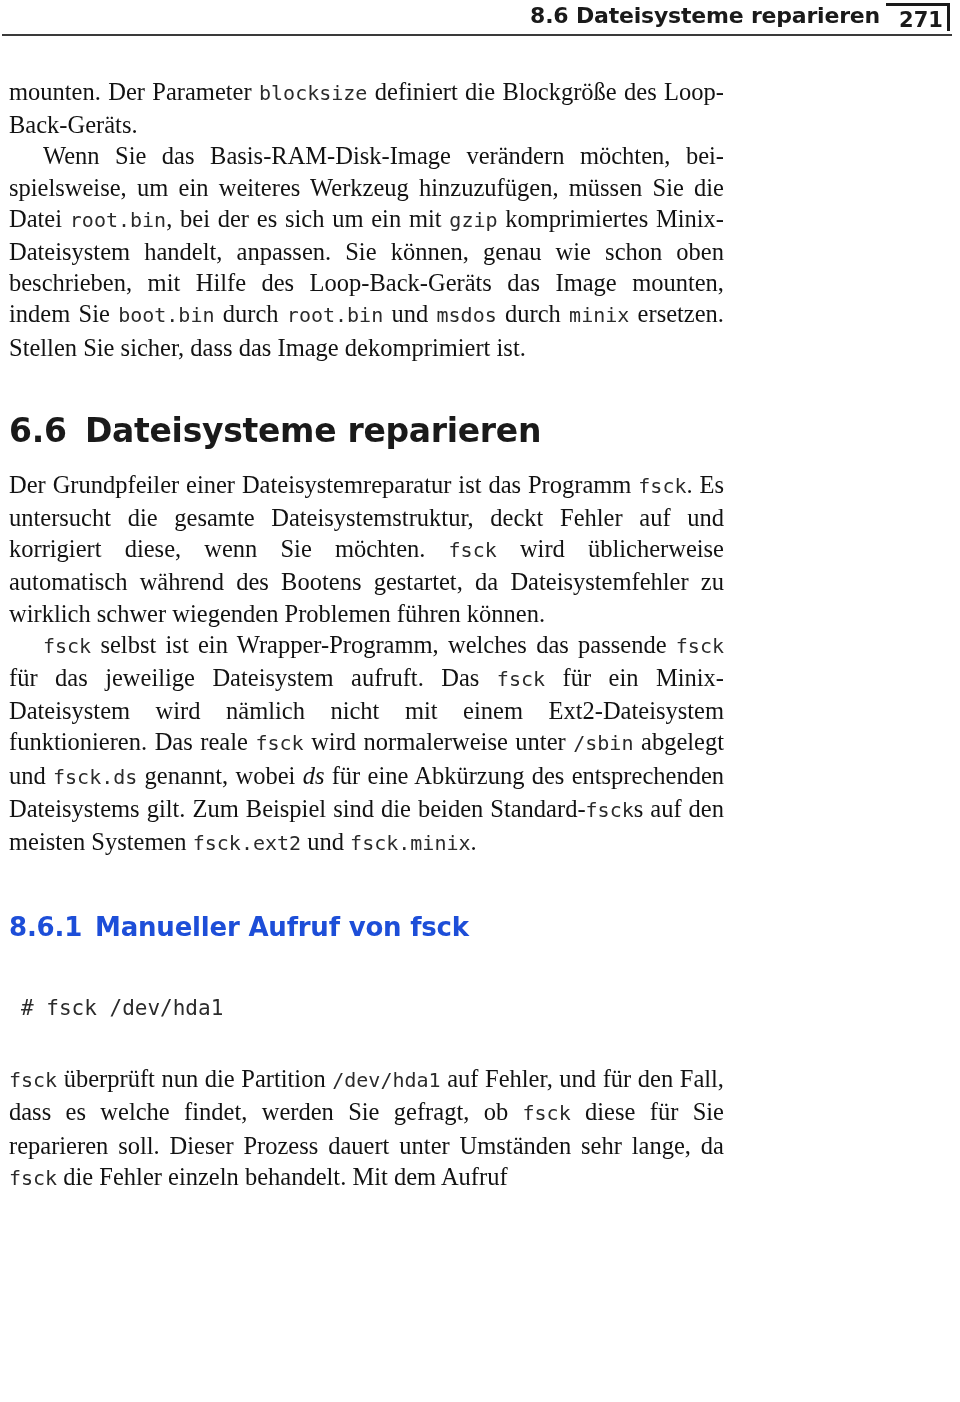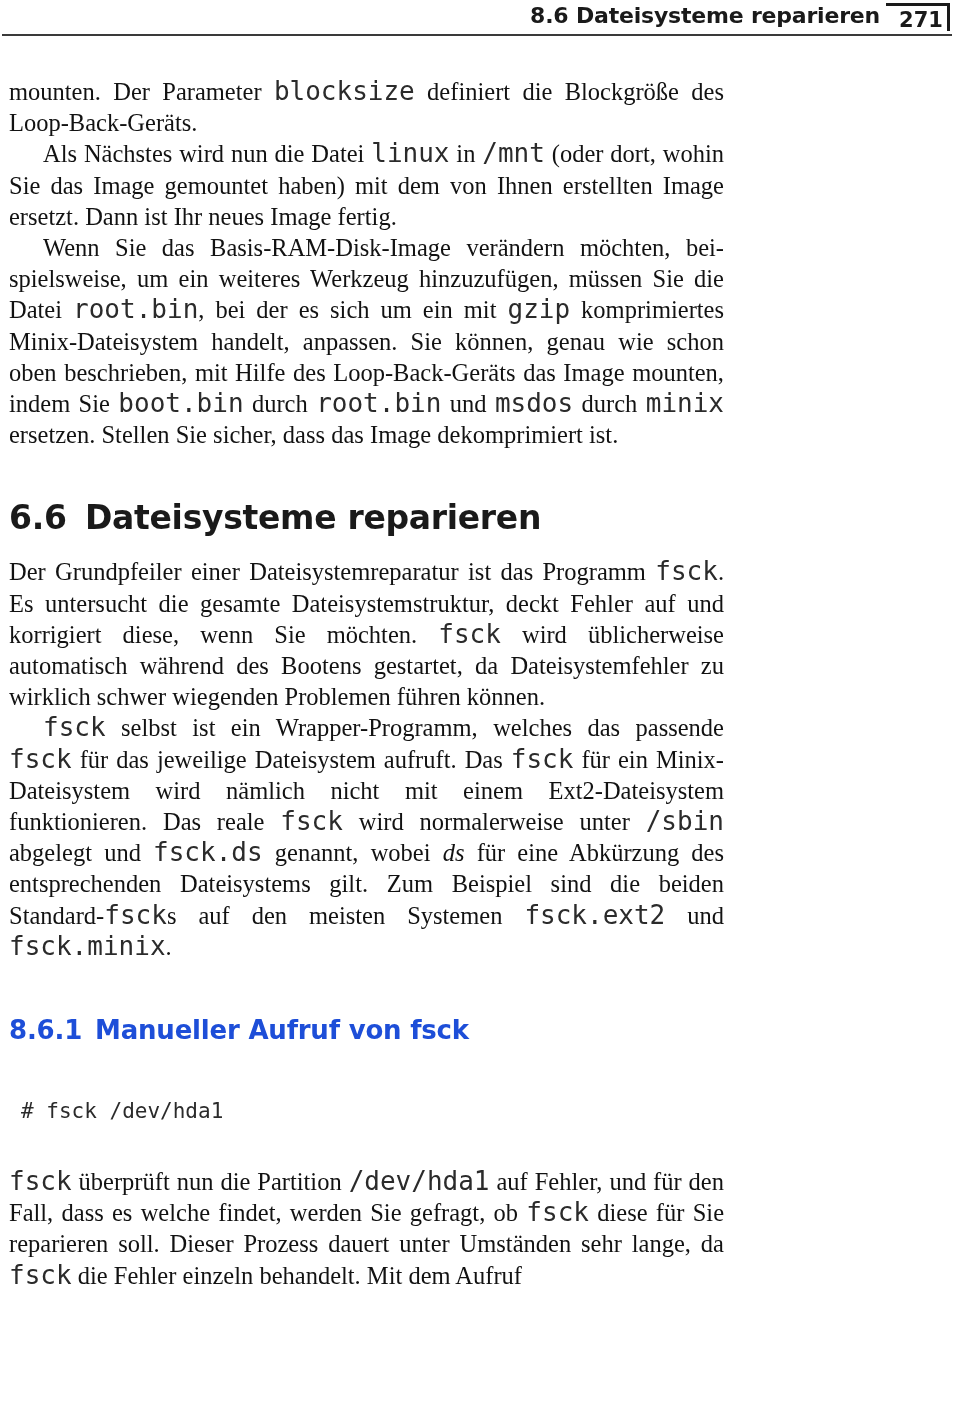--- a/index.html
+++ b/index.html
@@ -91,21 +91,21 @@
     line-height: 31.2px;
     text-align: justify;
     text-justify: inter-word;
     hyphens: manual;
     color: #121212;
   }
   p.indent { text-indent: 34px; }
 
   code, .mono {
     font-family: "DejaVu Sans Mono", "Liberation Mono", monospace;
-    font-size: 26px;
+    font-size: 20px;
     letter-spacing: 0px;
     color: #2b2b2b;
   }
   i, .ital { font-style: italic; }
 
   
   h2.sect {
     margin: 0;
     font-family: "DejaVu Sans", "Liberation Sans", sans-serif;
     font-weight: bold;
@@ -154,21 +154,20 @@
     <div class="folio">
       <div class="folio-num">271</div>
     </div>
     <div class="header-rule"></div>
   </div>
 
   <div class="column">
 
     <p class="body"><span>mounten. Der Parameter </span><code>blocksize</code><span> definiert die Blockgröße des Loop-Back-Geräts.</span></p>
 
-    <p class="body indent"><span>Als Nächstes wird nun die Datei </span><code>linux</code><span> in </span><code>/mnt</code><span> (oder dort, wo­hin Sie das Image gemountet haben) mit dem von Ihnen erstellten Image ersetzt. Dann ist Ihr neues Image fertig.</span></p>
 
     <p class="body indent"><span>Wenn Sie das Basis-RAM-Disk-Image verändern möchten, bei­spielsweise, um ein weiteres Werkzeug hinzuzufügen, müssen Sie die Datei </span><code>root.bin</code><span>, bei der es sich um ein mit </span><code>gzip</code><span> kompri­miertes Minix-Dateisystem handelt, anpassen. Sie können, genau wie schon oben beschrieben, mit Hilfe des Loop-Back-Geräts das Image mounten, indem Sie </span><code>boot.bin</code><span> durch </span><code>root.bin</code><span> und </span><code>msdos</code><span> durch </span><code>minix</code><span> ersetzen. Stellen Sie sicher, dass das Image dekom­primiert ist.</span></p>
 
     <div class="gap-sect"></div>
 
     <h2 class="sect"><span class="num">6.6</span><span>Dateisysteme reparieren</span></h2>
 
     <div class="gap-aftersect"></div>
 
     <p class="body"><span>Der Grundpfeiler einer Dateisystemreparatur ist das Programm </span><code>fsck</code><span>. Es untersucht die gesamte Dateisystemstruktur, deckt Feh­ler auf und korrigiert diese, wenn Sie möchten. </span><code>fsck</code><span> wird übli­cherweise automatisch während des Bootens gestartet, da Datei­systemfehler zu wirklich schwer wiegenden Problemen führen kön­nen.</span></p>

